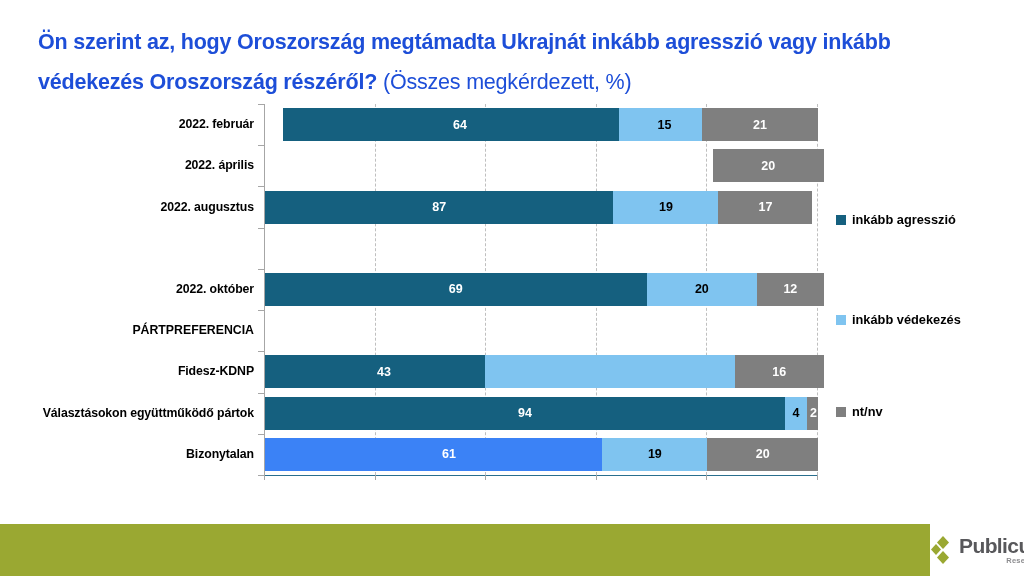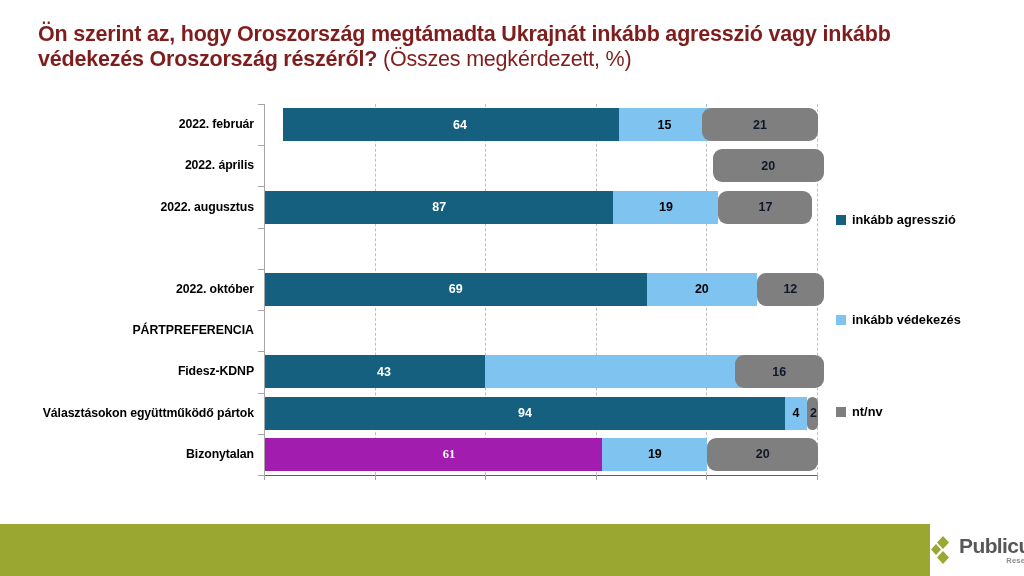--- a/index.html
+++ b/index.html
@@ -14,23 +14,23 @@
     overflow: hidden;
     position: relative;
   }
 
   
   #chart-title {
     position: absolute;
     left: 38px;
     top: 22px;
     width: 940px;
-    color: #7f1d1d;
+    color: #1d4ed8;
     font-size: 21.5px;
-    line-height: 25px;
+    line-height: 40px;
     letter-spacing: -0.2px;
   }
   #chart-title .t-main { font-weight: bold; }
   #chart-title .t-sub  { font-weight: normal; }
 
   
   #plot-wrap {
     position: absolute;
     left: 0;
     top: 104px;
@@ -111,21 +111,21 @@
     bottom: 0;
     display: flex;
     align-items: center;
     justify-content: center;
     font-size: 12.5px;
     font-weight: bold;
     box-sizing: border-box;
   }
   .seg.s0 { background: #15607f; color: #ffffff; }
   .seg.s1 { background: #7fc4f0; color: #000000; }
-  .seg.s2 { background: #7f7f7f; color: #0f172a; border-radius: 9px; }
+  .seg.s2 { background: #7f7f7f; color: #ffffff; }
   .seg .val { pointer-events: none; }
 
   
   #legend {
     position: absolute;
     left: 836px;
     top: 104px;
     width: 188px;
     height: 371px;
   }
@@ -310,21 +310,21 @@
             <span class="val">4</span>
           </div>
           <div class="seg s2" style="left: 541.94px; width: 11.06px; background: rgb(127, 127, 127); overflow: visible;">
             <span class="val" style="position: relative; left: 1px; white-space: nowrap;">2</span>
           </div>
         </div>
       </div>
       <div class="cat-row" style="top: 329.778px; height: 41.2222px;">
         <div class="cat-label plain" style="top: 13.1111px;">Bizonytalan</div>
         <div class="bar-track" style="top: 4.11111px; height: 33px;">
-          <div class="seg s0" style="left: 0px; width: 368px; background: #a21caf; font-family: Liberation Serif, serif;">
+          <div class="seg s0" style="left: 0px; width: 368px; background: #3b82f6;">
             <span class="val">61</span>
           </div>
           <div class="seg s1" style="left: 337.33px; width: 105.07px; background: rgb(127, 196, 240);">
             <span class="val">19</span>
           </div>
           <div class="seg s2" style="left: 442.4px; width: 110.6px; background: rgb(127, 127, 127);">
             <span class="val">20</span>
           </div>
         </div>
       </div>

